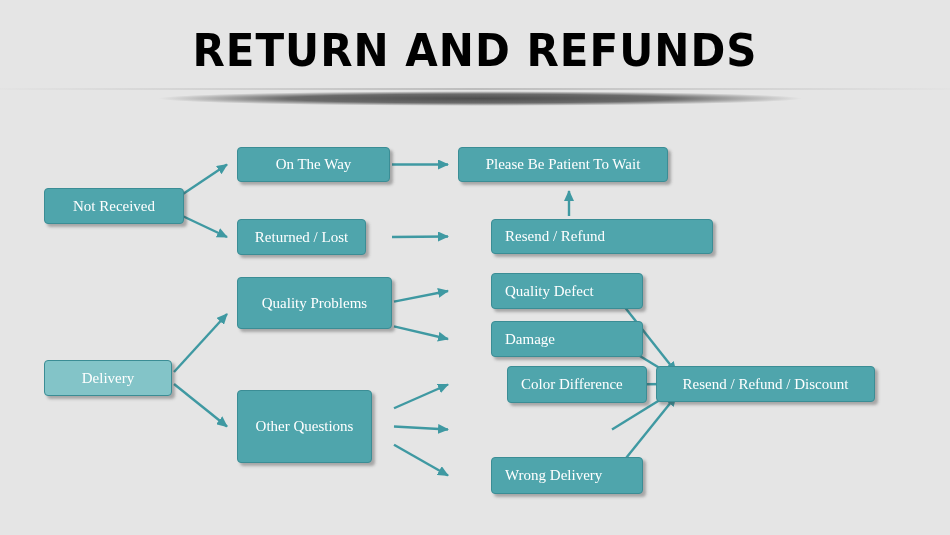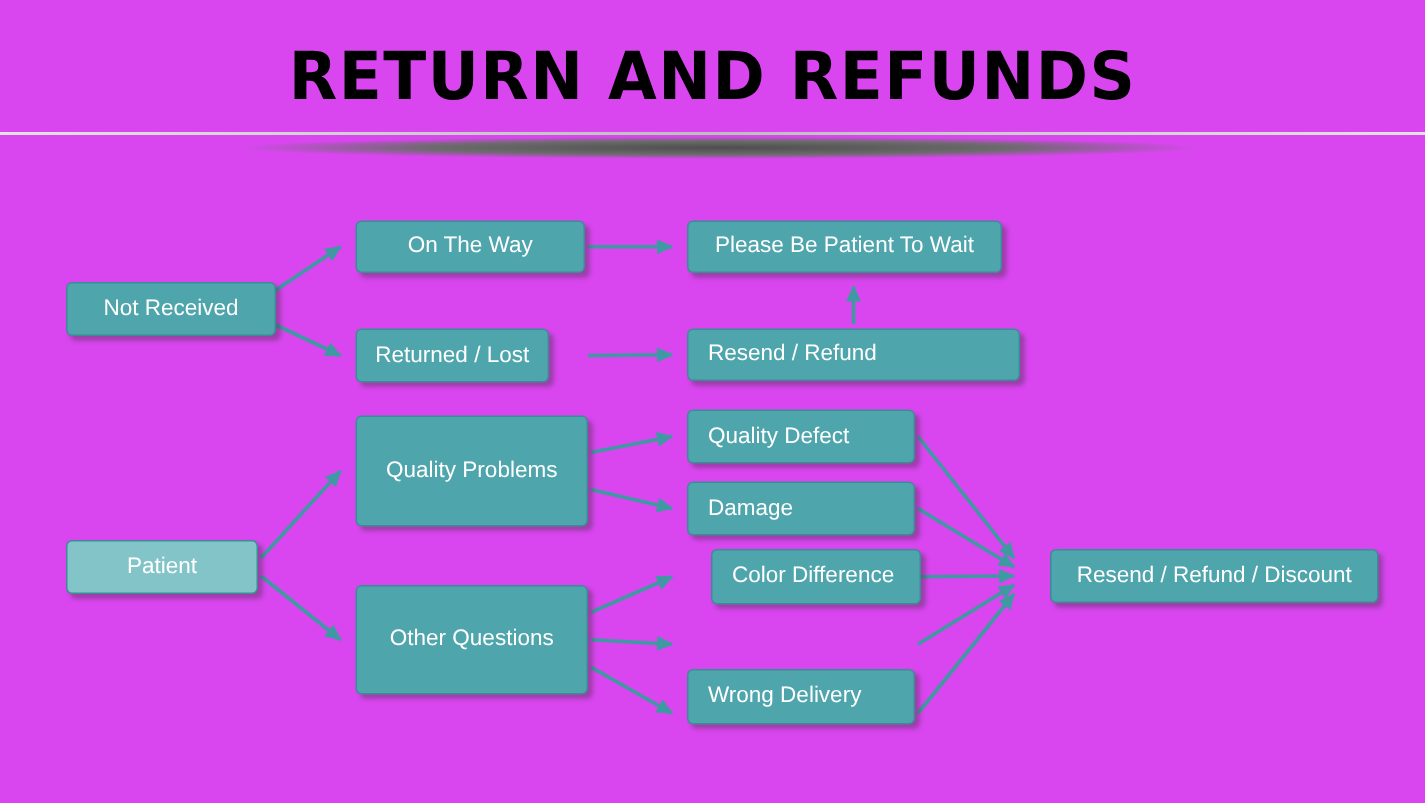--- a/index.html
+++ b/index.html
@@ -5,21 +5,21 @@
   * { box-sizing: border-box; margin: 0; padding: 0; }
   html, body { background: #ffffff; }
   body {
     width: 950px; height: 535px;
     font-family: "Liberation Sans", sans-serif;
     overflow: hidden;
   }
   .canvas {
     position: relative;
     width: 950px; height: 535px;
-    background: #d946ef;
+    background: #e5e5e5;
   }
   .title {
     position: absolute;
     top: 26px; left: 0; width: 100%;
     text-align: center;
     font-family: "DejaVu Sans", sans-serif;
     font-size: 42px;
     font-weight: 900;
     letter-spacing: 1px;
     color: #000000;
@@ -44,23 +44,24 @@
     align-items: center;
     justify-content: center;
     color: #ffffff;
     font-size: 15px;
     line-height: 1.1;
     background: var(--box, #4fa5ac);
     border: 1px solid var(--box-border, #3b8d95);
     border-radius: 4px;
     box-shadow: 3px 3px 3px rgba(50, 50, 50, 0.35);
     white-space: nowrap;
+    font-family: Liberation Serif, serif;
   }
   .box.light { background: var(--box-light, #83c4c8); }
-  .box.left { justify-content: flex-start; padding-left: 13px; }
+  .box.left { justify-content: flex-start; padding-left: 13px; margin-left: 33px; }
   svg.arrows {
     position: absolute;
     top: 0; left: 0;
     width: 950px; height: 535px;
     pointer-events: none;
   }
   .edge {
     stroke: var(--arrow, #3f99a2);
     stroke-width: 2.4;
     fill: none;
@@ -106,30 +107,30 @@
   <div class="box" style="left:44px; top:188px; width:140px; height:36px">Not Received</div>
 
   <div class="box" style="left:237px; top:147px; width:153px; height:35px">On The Way</div>
 
   <div class="box" style="left:458px; top:147px; width:210px; height:35px">Please Be Patient To Wait</div>
 
   <div class="box" style="left:237px; top:219px; width:129px; height:36px">Returned / Lost</div>
 
   <div class="box left" style="left:458px; top:219px; width:222px; height:35px">Resend / Refund</div>
 
-  <div class="box" style="left:237px; top:277px; width:155px; height:74px">Quality Problems</div>
+  <div class="box" style="left:237px; top:277px; width:155px; height:52px">Quality Problems</div>
 
   <div class="box left" style="left:458px; top:273px; width:152px; height:36px">Quality Defect</div>
 
   <div class="box left" style="left:458px; top:321px; width:152px; height:36px">Damage</div>
 
-  <div class="box light" style="left:44px; top:360px; width:128px; height:36px">Patient</div>
+  <div class="box light" style="left:44px; top:360px; width:128px; height:36px">Delivery</div>
 
   <div class="box left" style="left:474px; top:366px; width:140px; height:37px">Color Difference</div>
 
-  <div class="box" style="left:700px; top:366px; width:219px; height:36px">Resend / Refund / Discount</div>
+  <div class="box" style="left:656px; top:366px; width:219px; height:36px">Resend / Refund / Discount</div>
 
 
-  <div class="box" style="left:237px; top:390px; width:155px; height:73px">Other Questions</div>
+  <div class="box" style="left:237px; top:390px; width:135px; height:73px">Other Questions</div>
 
-  <div class="box left" style="left:458px; top:446px; width:152px; height:37px">Wrong Delivery</div>
+  <div class="box left" style="left:458px; top:457px; width:152px; height:37px">Wrong Delivery</div>
 
 </div>
 
 </body></html>

